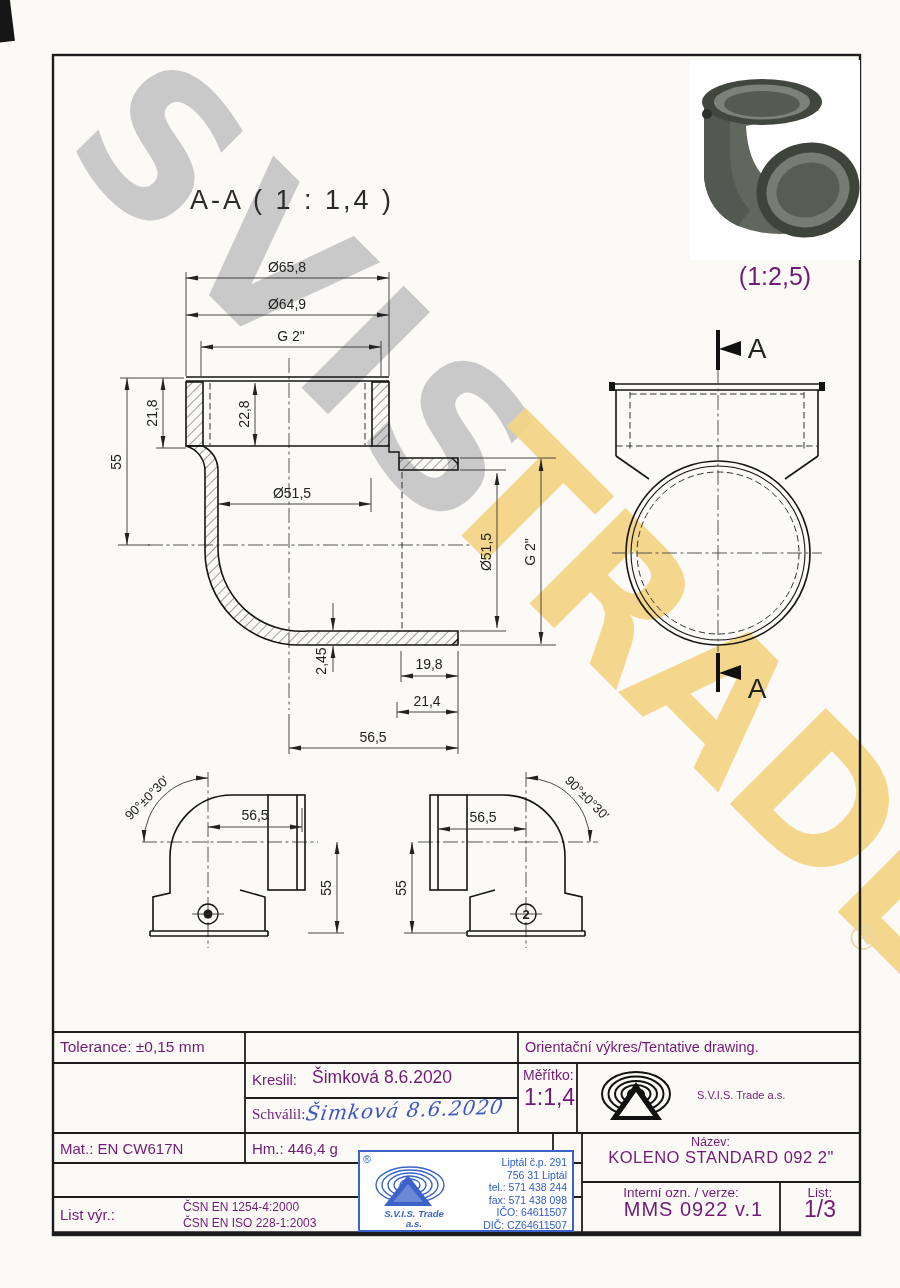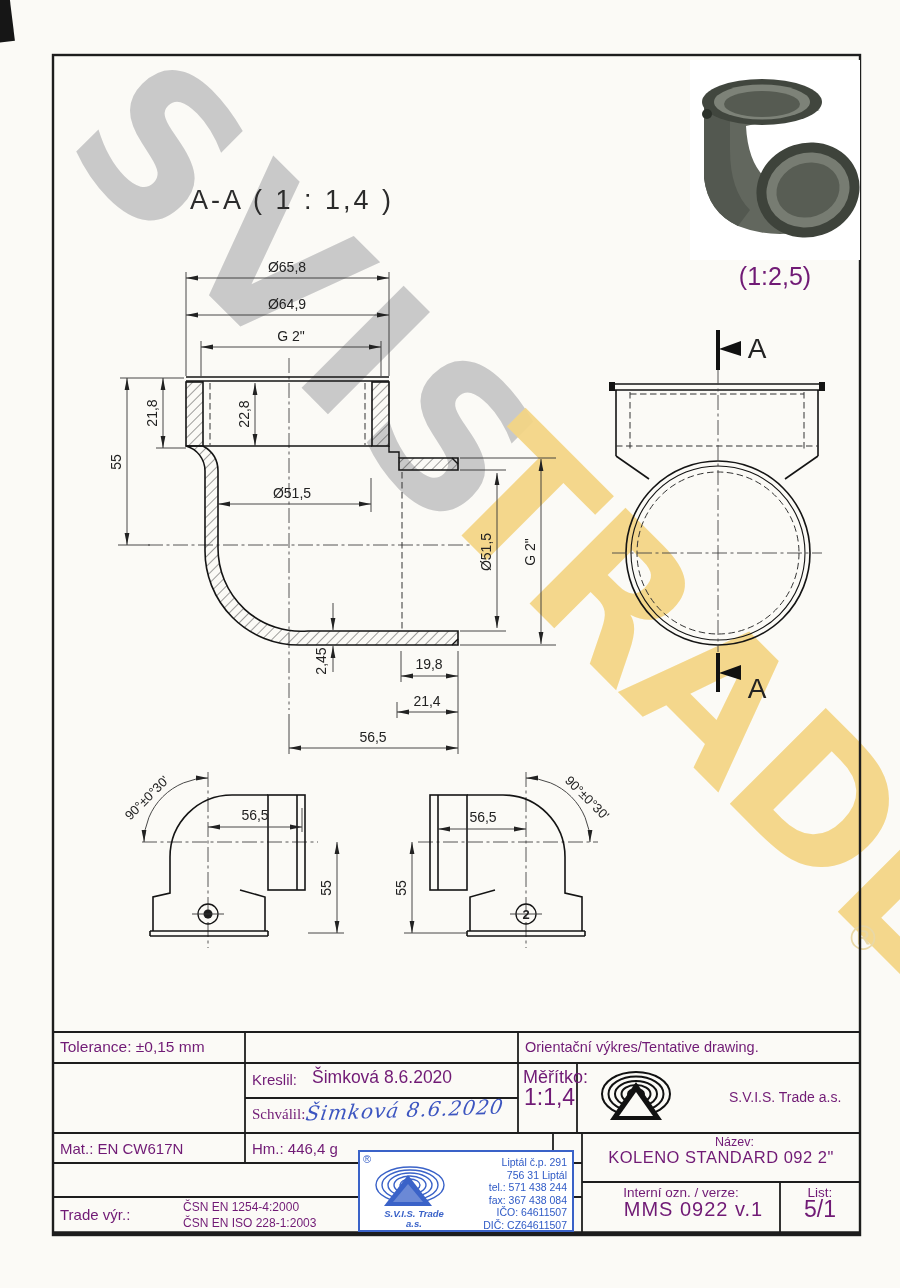--- a/index.html
+++ b/index.html
@@ -19,26 +19,26 @@
   .tb{position:absolute;white-space:nowrap;color:#701a75;}
   #sec-title{left:190px;top:185px;font-size:27px;letter-spacing:3px;color:#2b2b2b;}
   #photo-scale{left:690px;top:262px;width:170px;text-align:center;font-size:25px;}
   #tol{left:60px;top:1038px;font-size:15.5px;}
   #orient{left:525px;top:1039px;font-size:14.5px;text-align:right;}
   #kre-l{left:252px;top:1071px;font-size:15px;}
   #kre-v{left:312px;top:1067px;font-size:17.5px;}
   #sch-l{left:252px;top:1106px;font-size:15px;font-family:Liberation Serif, serif;}
   #sch-v{left:306px;top:1098px;font-size:20px;color:#3c55c0;font-family:"DejaVu Serif",serif;
          font-style:italic;transform:rotate(-2deg) skewX(-10deg);letter-spacing:1px;}
-  #mer-l{left:523px;top:1067px;font-size:18px;}
+  #mer-l{left:523px;top:1067px;font-size:14px;}
   #mer-v{left:524px;top:1084px;font-size:23px;}
-  #company{left:697px;top:1089px;font-size:14px;margin-left:32px;}
+  #company{left:697px;top:1089px;font-size:11px;}
   #mat{left:60px;top:1140px;font-size:15px;}
   #hm{left:252px;top:1140px;font-size:15px;}
-  #naz-l{left:582px;top:1135px;width:305px;text-align:center;font-size:12.5px;}
+  #naz-l{left:558px;top:1135px;width:305px;text-align:center;font-size:12.5px;}
   #naz-v{left:582px;top:1148px;width:278px;text-align:center;font-size:16.5px;letter-spacing:.5px;}
   #int-l{left:582px;top:1185px;width:198px;text-align:center;font-size:13.5px;}
   #int-v{left:582px;top:1198px;width:223px;text-align:center;font-size:20px;letter-spacing:1px;}
   #list-l{left:780px;top:1185px;width:80px;text-align:center;font-size:13.5px;}
   #list-v{left:780px;top:1196px;width:80px;text-align:center;font-size:23px;}
   #norma-l{left:60px;top:1206px;font-size:15px;}
   #norma-1{left:183px;top:1200px;font-size:12px;}
   #norma-2{left:183px;top:1216px;font-size:12px;}
   
   #stamp{left:358px;top:1150px;width:212px;height:78px;background:#fff;border:2px solid #3a62c8;}
@@ -302,22 +302,22 @@
 <div class="tb" id="mer-l">Měřítko:</div>
 <div class="tb" id="mer-v">1:1,4</div>
 <div class="tb" id="company">S.V.I.S. Trade a.s.</div>
 <div class="tb" id="mat">Mat.: EN CW617N</div>
 <div class="tb" id="hm">Hm.: 446,4 g</div>
 <div class="tb" id="naz-l">Název:</div>
 <div class="tb" id="naz-v">KOLENO STANDARD 092 2"</div>
 <div class="tb" id="int-l">Interní ozn. / verze:</div>
 <div class="tb" id="int-v">MMS 0922 v.1</div>
 <div class="tb" id="list-l">List:</div>
-<div class="tb" id="list-v">5/1</div>
-<div class="tb" id="norma-l">Trade výr.:</div>
+<div class="tb" id="list-v">1/3</div>
+<div class="tb" id="norma-l">List výr.:</div>
 <div class="tb" id="norma-1">ČSN EN 1254-4:2000</div>
 <div class="tb" id="norma-2">ČSN EN ISO 228-1:2003</div>
 
 <div class="abs" id="stamp">
   <span class="reg">®</span>
   <svg width="88" height="46" style="position:absolute;left:8px;top:12px">
     <g stroke="#3a62c8" fill="none" stroke-width="1.4">
       <ellipse cx="42" cy="21" rx="34" ry="18"></ellipse>
       <ellipse cx="42" cy="21" rx="28" ry="15"></ellipse>
       <ellipse cx="42" cy="21" rx="22" ry="12"></ellipse>
@@ -326,17 +326,17 @@
     </g>
     <polygon points="40,11 64,42 16,42" fill="#3a62c8"></polygon>
     <polygon points="40,20 55,38 25,38" fill="#ffffff" opacity="0.25"></polygon>
   </svg>
   <div class="cmp">S.V.I.S. Trade</div>
   <div class="cmp" style="top:67px">a.s.</div>
   <div class="addr">
     <div>Liptál č.p. 291</div>
     <div>756 31 Liptál</div>
     <div>tel.: 571 438 244</div>
-    <div>fax: 367 438 084</div>
+    <div>fax: 571 438 098</div>
     <div>IČO: 64611507</div>
     <div>DIČ: CZ64611507</div>
   </div>
 </div>
 
 </body></html>

